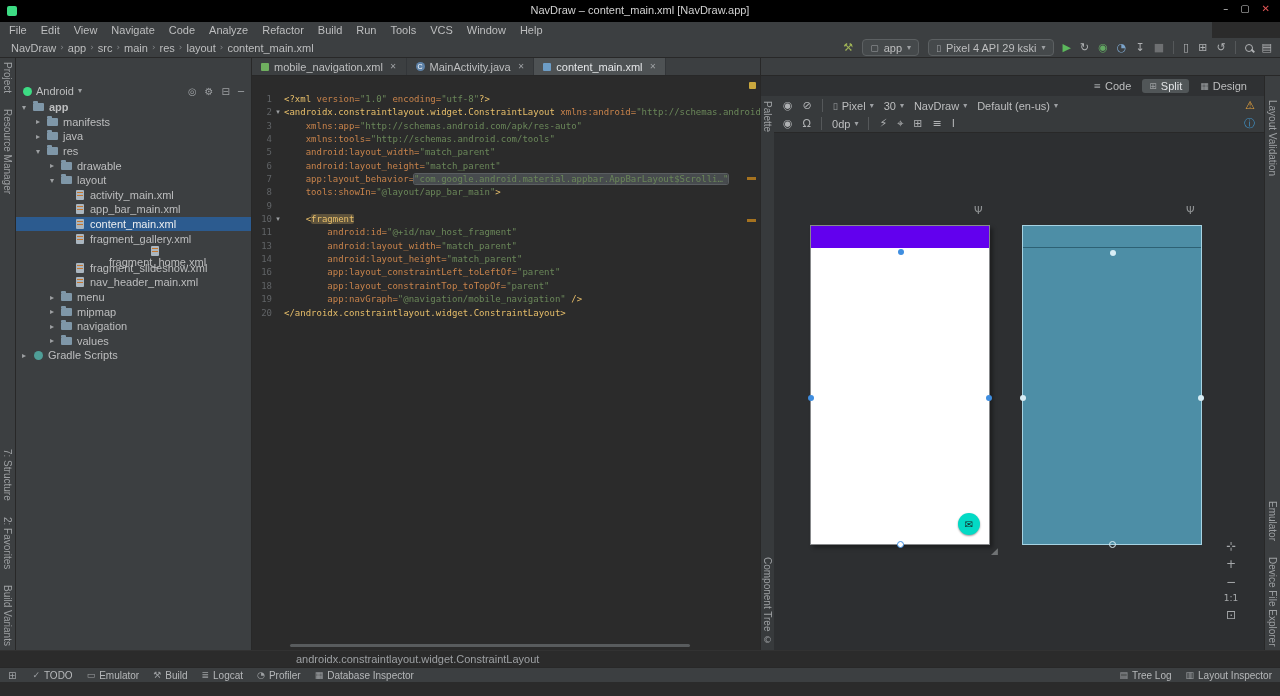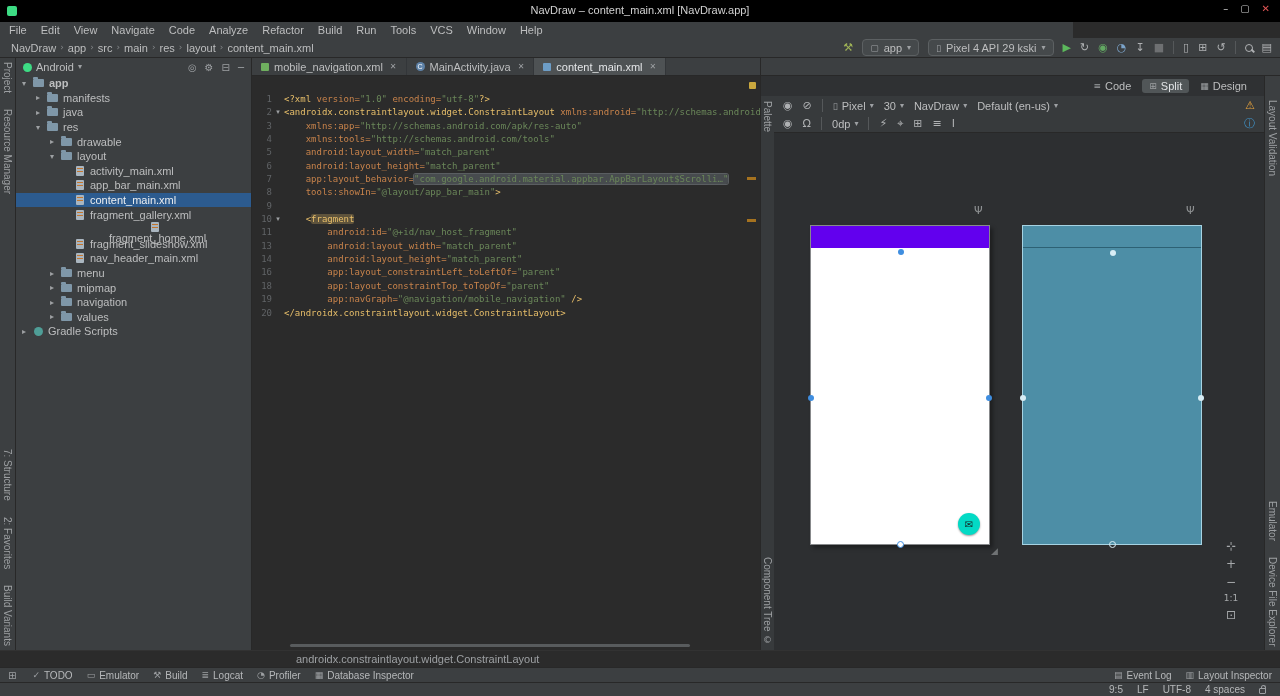--- a/index.html
+++ b/index.html
@@ -11,21 +11,21 @@
   .abs{position:absolute;}
   .ic{font-family:"DejaVu Sans",sans-serif;line-height:1;}
 
   
   .titlebar{left:0;top:0;width:1280px;height:22px;background:#000;}
   .as-logo{position:absolute;left:7px;top:6px;width:10px;height:10px;border-radius:2px;background:#3ddc84;}
   .tb-title{position:absolute;left:0;right:0;top:4px;text-align:center;color:#d2d2d2;font-size:11px;}
   .tb-controls{position:absolute;right:10px;top:4px;display:flex;gap:12px;color:#c7c7c7;font-size:10px;}
 
   
-  .menubar{left:0;top:22px;width:1073px;height:16px;background:#3c3f41;display:flex;align-items:center;padding-left:2px;}
+  .menubar{left:0;top:22px;width:1212px;height:16px;background:#3c3f41;display:flex;align-items:center;padding-left:2px;}
   .menu-item{padding:0 7px;font-size:11px;color:#bdbebf;}
 
   
   .toolbar{left:0;top:38px;width:1280px;height:20px;background:#3c3f41;border-bottom:1px solid #282828;display:flex;align-items:center;padding:0 8px;}
   .navbar{display:flex;align-items:center;gap:1px;font-size:11px;color:#bdbebf;}
   .crumb{padding:0 3px;}
   .crumb-sep{color:#85888b;font-size:9px;}
   .tb-right{margin-left:auto;display:flex;align-items:center;gap:9px;}
   .tbi{font-family:"DejaVu Sans",sans-serif;font-size:11px;color:#afb1b3;line-height:1;}
   .tb-sep{width:1px;height:13px;background:#55585a;}
@@ -36,21 +36,21 @@
   .magnifier::after{content:'';position:absolute;width:4px;height:1.5px;background:#afb1b3;right:-3px;bottom:-1px;transform:rotate(45deg);}
 
   
   .lstrip{left:0;top:58px;width:16px;height:592px;background:#3c3f41;border-right:1px solid #282828;display:flex;flex-direction:column;justify-content:space-between;align-items:center;padding:4px 0;}
   .rstrip{left:1264px;top:58px;width:16px;height:592px;background:#3c3f41;border-left:1px solid #282828;display:flex;flex-direction:column;justify-content:space-between;align-items:center;padding:42px 0 4px;}
   .strip-group{display:flex;flex-direction:column;gap:16px;align-items:center;}
   .vlabel{writing-mode:vertical-rl;font-size:10px;color:#9da0a3;white-space:nowrap;}
 
   
   .project{left:16px;top:58px;width:236px;height:592px;background:#3c3f41;border-right:1px solid #282828;overflow:hidden;}
-  .proj-header{height:18px;display:flex;align-items:center;padding:0 7px;gap:4px;font-size:11px;color:#bdbebf;}
+  .proj-header{height:18px;display:flex;align-items:center;padding:0 7px;gap:4px;font-size:11px;color:#bdbebf;margin-top:24px;}
   .andro-dot{width:9px;height:9px;border-radius:50%;background:#3ddc84;flex:none;}
   .caret{font-size:8px;color:#9da0a3;}
   .spacer{flex:1;}
   #proj-icons{display:flex;gap:8px;}
   .ph-ico{font-family:"DejaVu Sans",sans-serif;font-size:10px;color:#9da0a3;}
   .tree-row{display:flex;align-items:center;height:14.6px;font-size:11px;color:#bdbebf;white-space:nowrap;}
   .tree-row.selected{background:var(--sel);color:#eceef0;}
   .tri{width:11px;font-size:8px;color:#9da0a3;flex:none;font-family:"DejaVu Sans",sans-serif;}
   .fico{width:11px;height:8px;background:#7f97a8;border-radius:1px;position:relative;margin-right:5px;flex:none;}
   .fico::before{content:'';position:absolute;left:0;top:-2px;width:5px;height:2px;background:#7f97a8;border-radius:1px 1px 0 0;}
@@ -504,32 +504,23 @@
           <span>Profiler</span>
         </span>
         <span class="tw-btn">
           <span class="tw-g">▦</span>
           <span>Database Inspector</span>
         </span>
       </div>
     <div id="tw-right">
         <span class="tw-btn">
           <span class="tw-g">▤</span>
-          <span>Event Log</span>
+          <span>Tree Log</span>
         </span>
         <span class="tw-btn">
           <span class="tw-g">▥</span>
           <span>Layout Inspector</span>
         </span>
       </div>
   </div>
 
-  <div class="abs statusbar">
-    <div id="status-right">
-        <span class="st-item">9:5</span>
-        <span class="st-item">LF</span>
-        <span class="st-item">UTF-8</span>
-        <span class="st-item">4 spaces</span>
-      </div>
-    <span class="mini-lock"></span>
-  </div>
 
 </div>
 
 </body></html>

